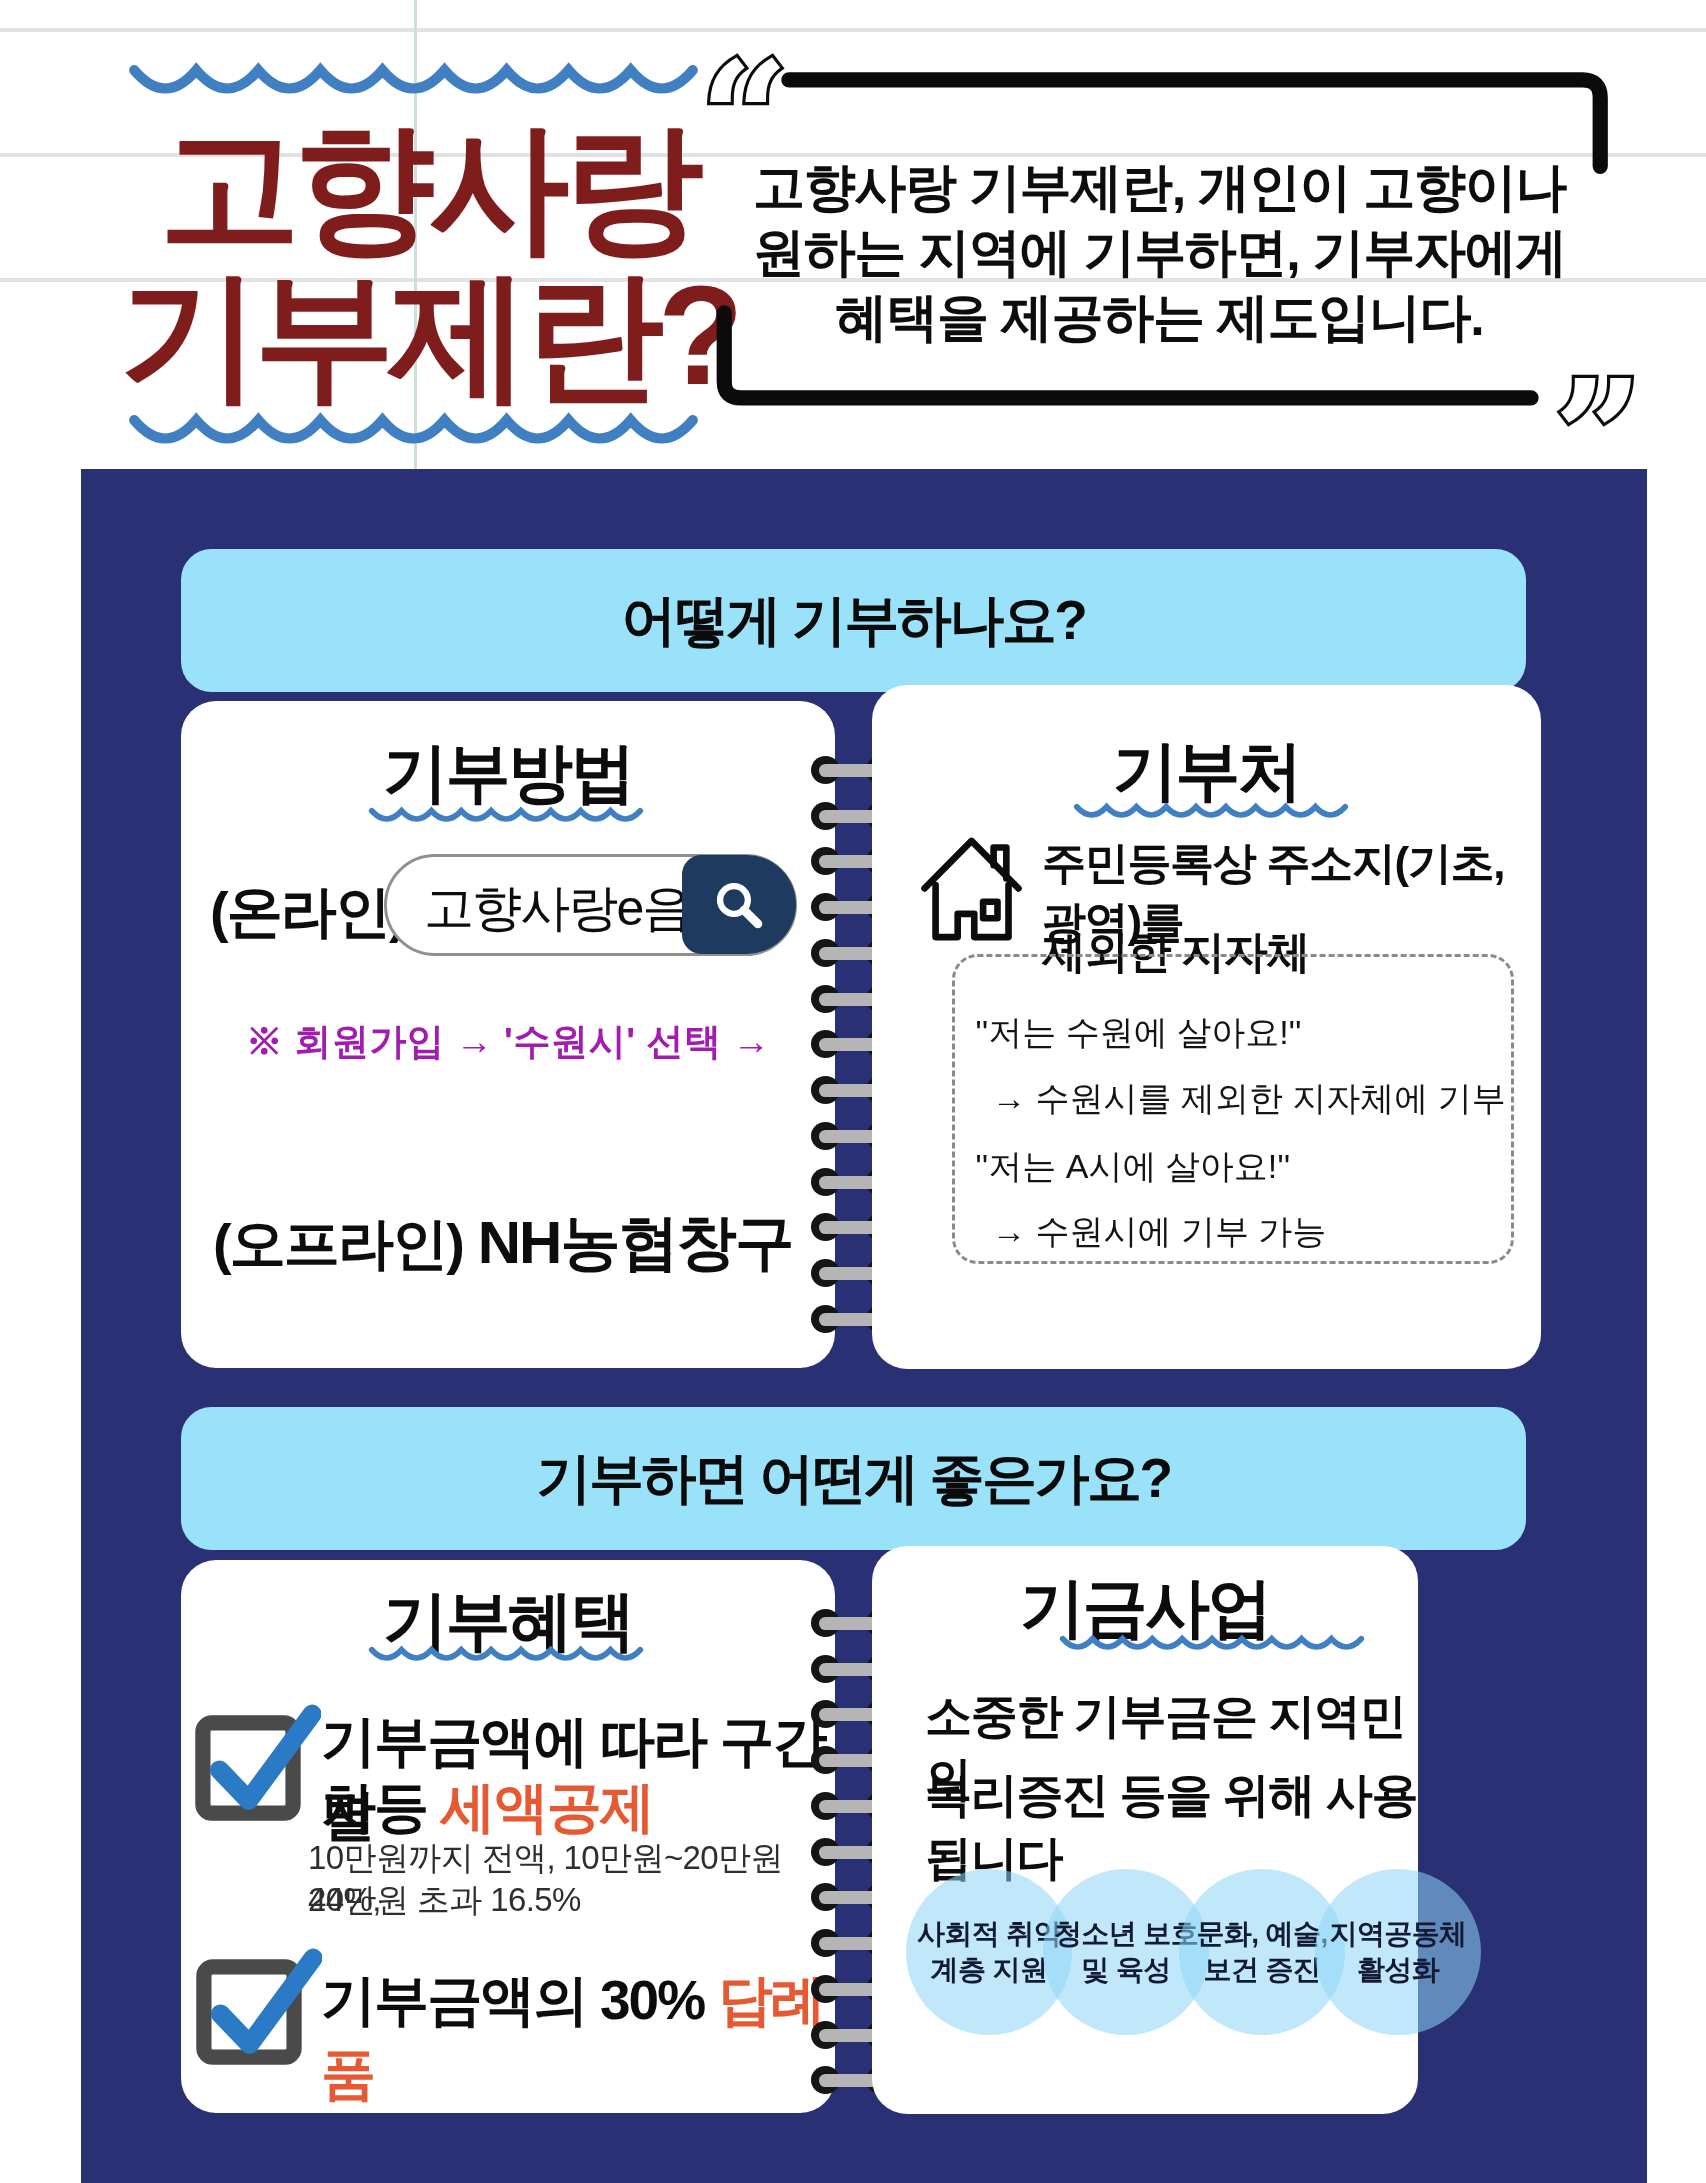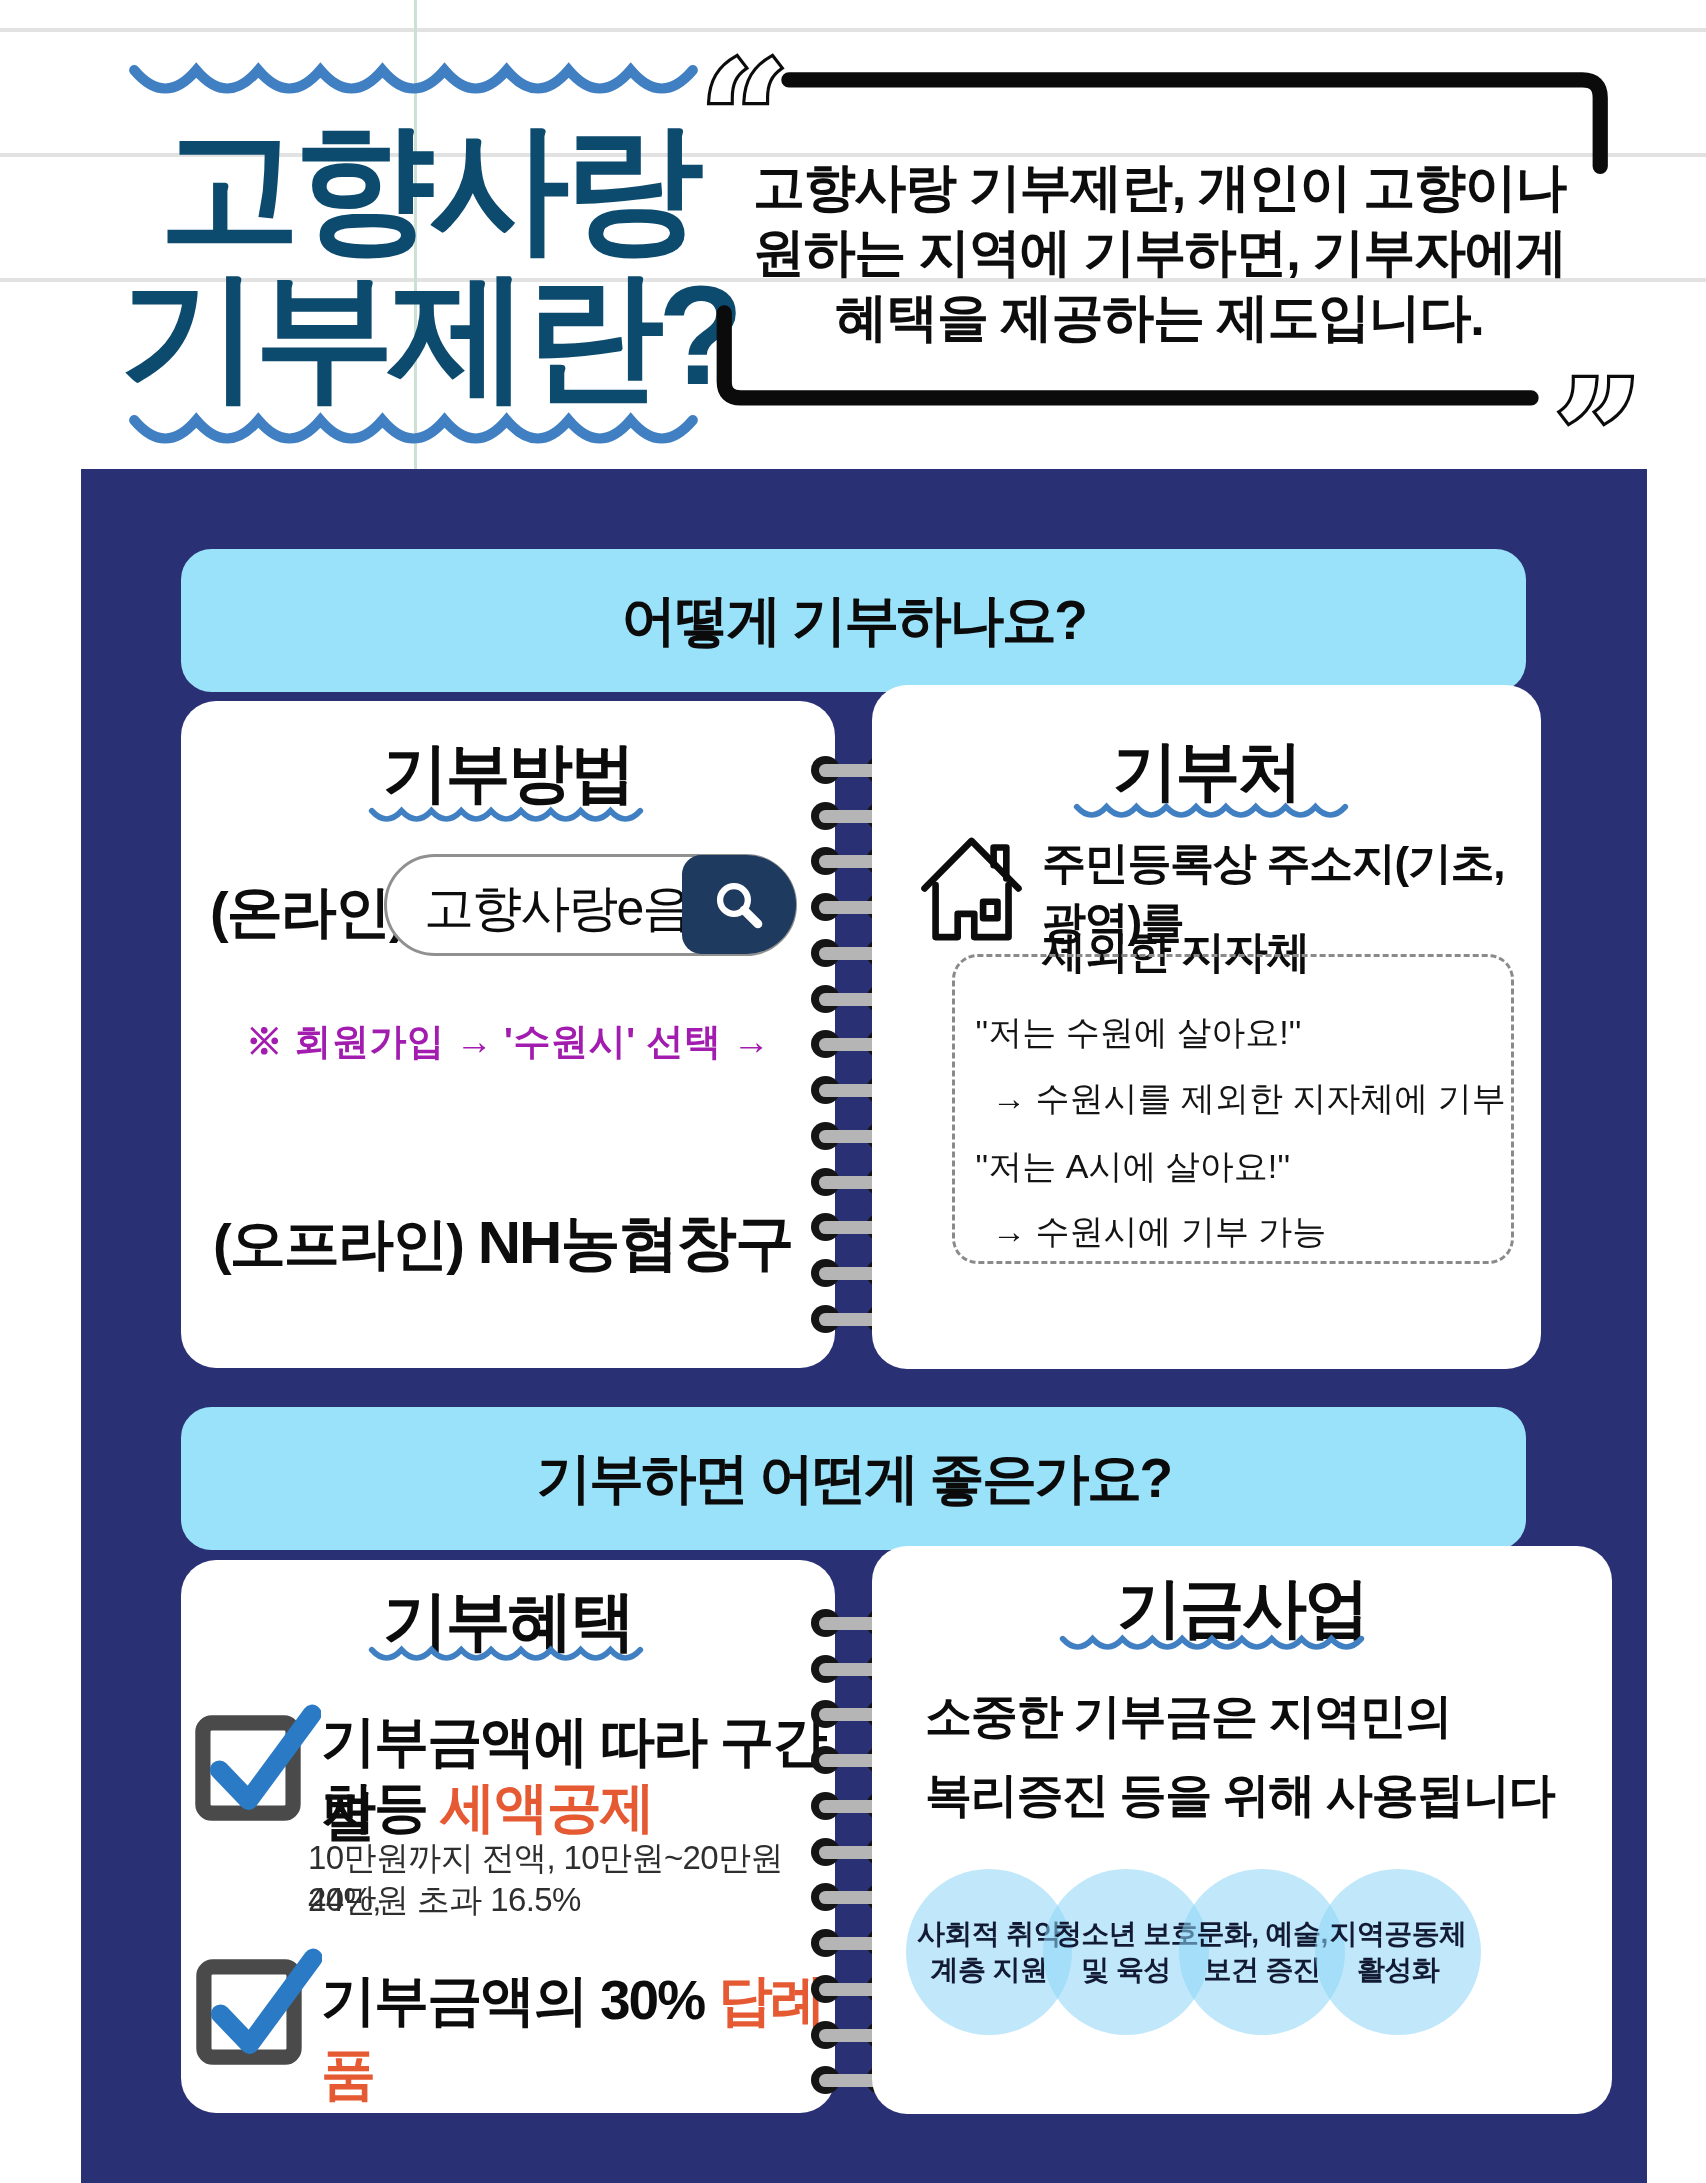--- a/index.html
+++ b/index.html
@@ -9,42 +9,42 @@
   
   .paper{position:absolute;left:0;top:0;width:1707px;height:473px;
     background:repeating-linear-gradient(180deg,#ffffff 0 121px,#e2e2e2 121px 125px);
     background-position:0 -93px;}
   .vline{position:absolute;left:414px;top:0;width:3.2px;height:473px;background:#cde0d4;}
 
   .abs{position:absolute;}
 
   
   .main-title{left:60px;top:113px;width:737px;text-align:center;font-size:141px;font-weight:900;
-    letter-spacing:-6.4px;line-height:148px;color:#0c4a6e;}
+    letter-spacing:-6.4px;line-height:148px;color:#7f1d1d;}
 
   
   .quote-glyph text{font-family:"DejaVu Serif",serif;font-weight:bold;fill:#ffffff;stroke:#0b0b0b;
     stroke-width:10px;paint-order:stroke;}
   .quote-text{left:737px;top:155px;width:845px;text-align:center;font-size:52px;font-weight:700;
     line-height:65px;color:#0d0d0d;letter-spacing:-1.3px;}
 
   
   .panel{position:absolute;left:81px;top:469px;width:1566px;height:1714px;background:#2a3074;}
 
   .section-header{position:absolute;left:181px;width:1345px;height:143px;background:#9ae2f9;
     border-radius:30.5px;display:flex;align-items:center;justify-content:center;
     font-size:55px;font-weight:900;letter-spacing:-2.5px;color:#0b0b0b;}
   #header1{top:549px;}
   #header2{top:1407px;}
 
   .card{position:absolute;background:#ffffff;border-radius:35px;}
   #card-method{left:181px;top:701px;width:654px;height:667px;}
   #card-target{left:872px;top:685px;width:669px;height:684px;}
   #card-benefit{left:181px;top:1560px;width:654px;height:553px;}
-  #card-fund{left:872px;top:1546px;width:740px;height:568px;}
+  #card-fund{left:872px;top:1546px;width:546px;height:568px;}
 
   .card-title{position:absolute;font-size:65px;font-weight:900;letter-spacing:-2.5px;color:#0c0c0c;width:100%;text-align:center;}
 
   
   .ring-col{position:absolute;left:811px;width:84px;}
   .ring{position:absolute;left:0;width:84px;height:30.5px;}
   .ring .eL,.ring .eR{position:absolute;top:1.3px;width:29px;height:28px;border-radius:50%;background:#151515;}
   .ring .eL{left:0;} .ring .eR{right:0;}
   .ring .bar{position:absolute;left:7.6px;top:9px;width:69px;height:12.7px;border-radius:6.4px;background:#b5b5b5;}
 

